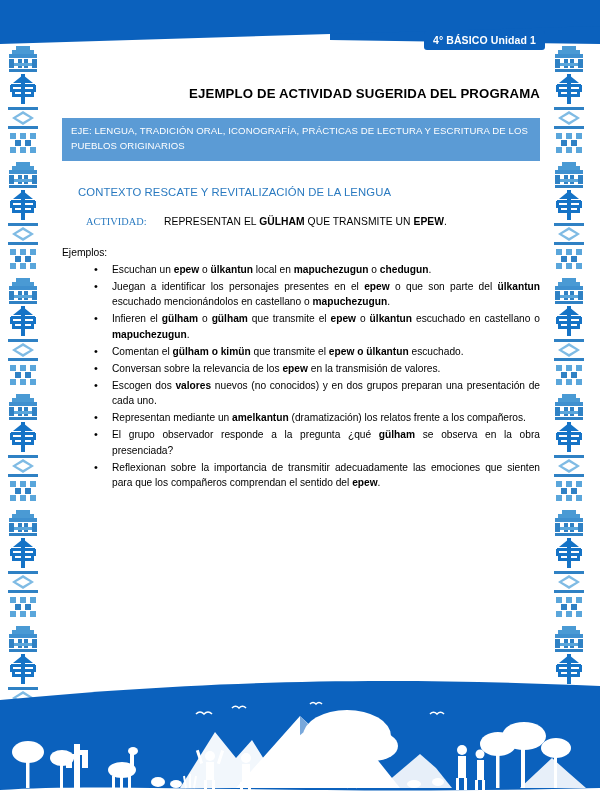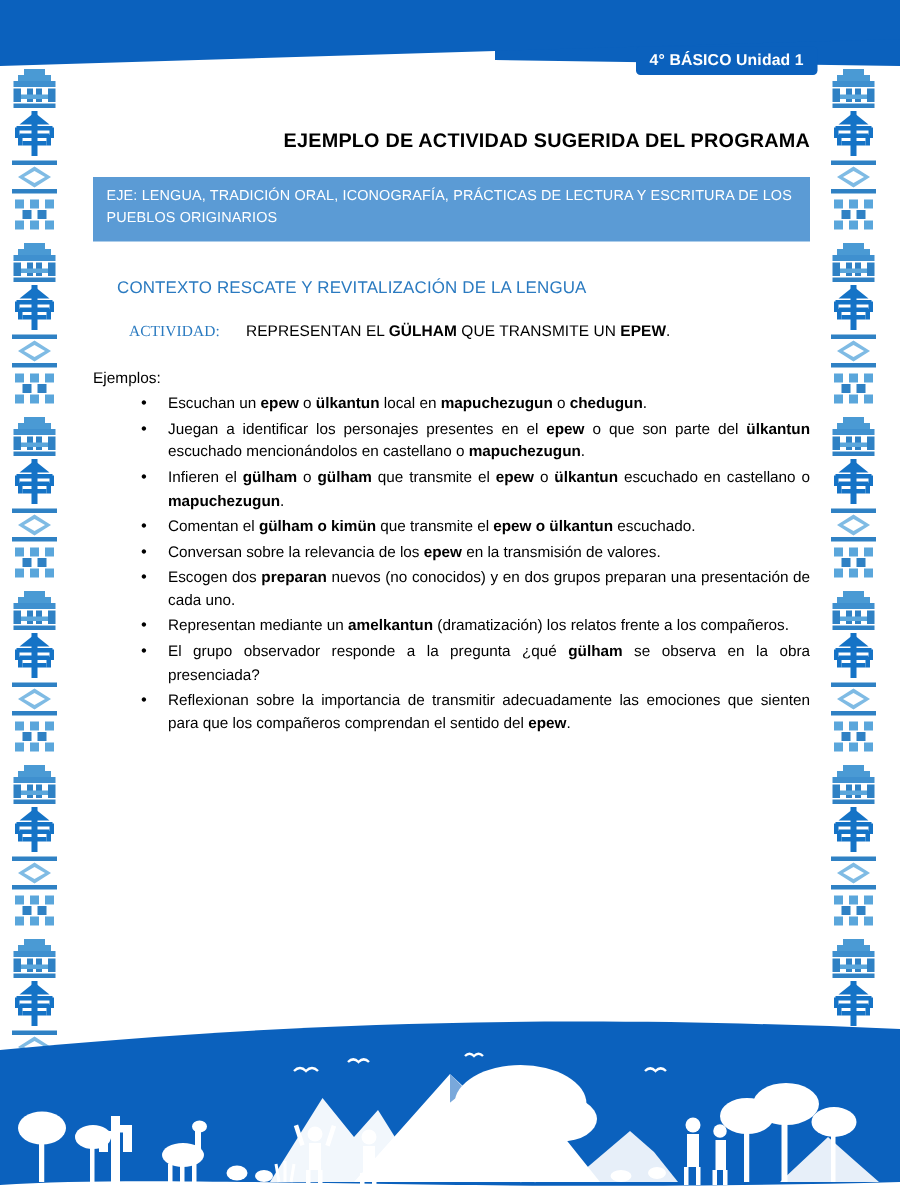--- a/index.html
+++ b/index.html
@@ -252,21 +252,21 @@
     </div>
 
     <div class="ejemplos-label">Ejemplos:</div>
 
     <ul class="examples">
         <li>Escuchan un <b>epew</b> o <b>ülkantun</b> local en <b>mapuchezugun</b> o <b>chedugun</b>.</li>
         <li>Juegan a identificar los personajes presentes en el <b>epew</b> o que son parte del <b>ülkantun</b> escuchado mencionándolos en castellano o <b>mapuchezugun</b>.</li>
         <li>Infieren el <b>gülham</b> o <b>gülham</b> que transmite el <b>epew</b> o <b>ülkantun</b> escuchado en castellano o <b>mapuchezugun</b>.</li>
         <li>Comentan el <b>gülham o kimün</b> que transmite el <b>epew o ülkantun</b> escuchado.</li>
         <li>Conversan sobre la relevancia de los <b>epew</b> en la transmisión de valores.</li>
-        <li>Escogen dos <b>preparan</b> nuevos (no conocidos) y en dos grupos preparan una presentación de cada uno.</li>
+        <li>Escogen dos <b>valores</b> nuevos (no conocidos) y en dos grupos preparan una presentación de cada uno.</li>
         <li>Representan mediante un <b>amelkantun</b> (dramatización) los relatos frente a los compañeros.</li>
         <li>El grupo observador responde a la pregunta ¿qué <b>gülham</b> se observa en la obra presenciada?</li>
         <li>Reflexionan sobre la importancia de transmitir adecuadamente las emociones que sienten para que los compañeros comprendan el sentido del <b>epew</b>.</li>
       </ul>
 
   </div>
 
   <div class="bottom-art">
     <svg width="600" height="130" viewBox="0 0 600 130" xmlns="http://www.w3.org/2000/svg">
 

